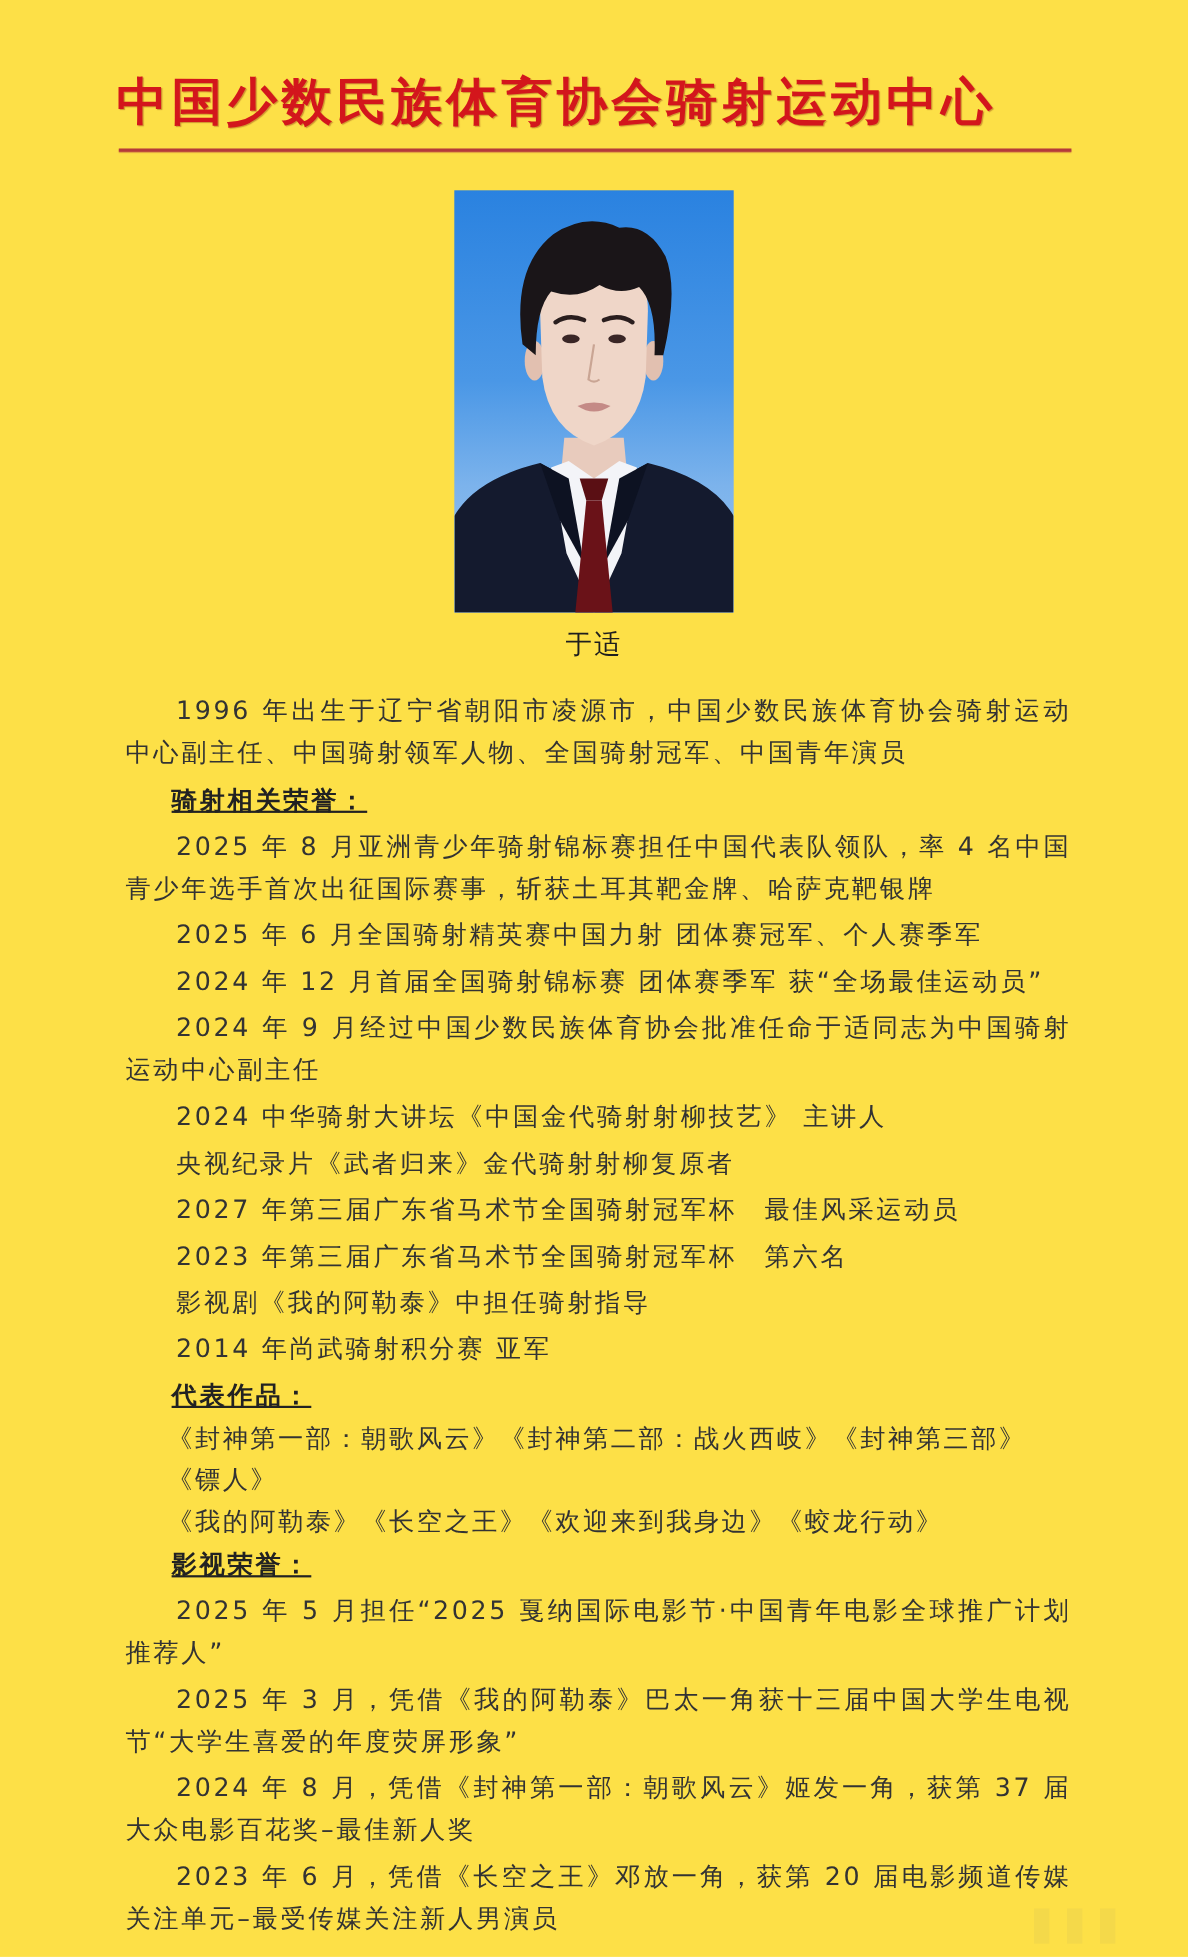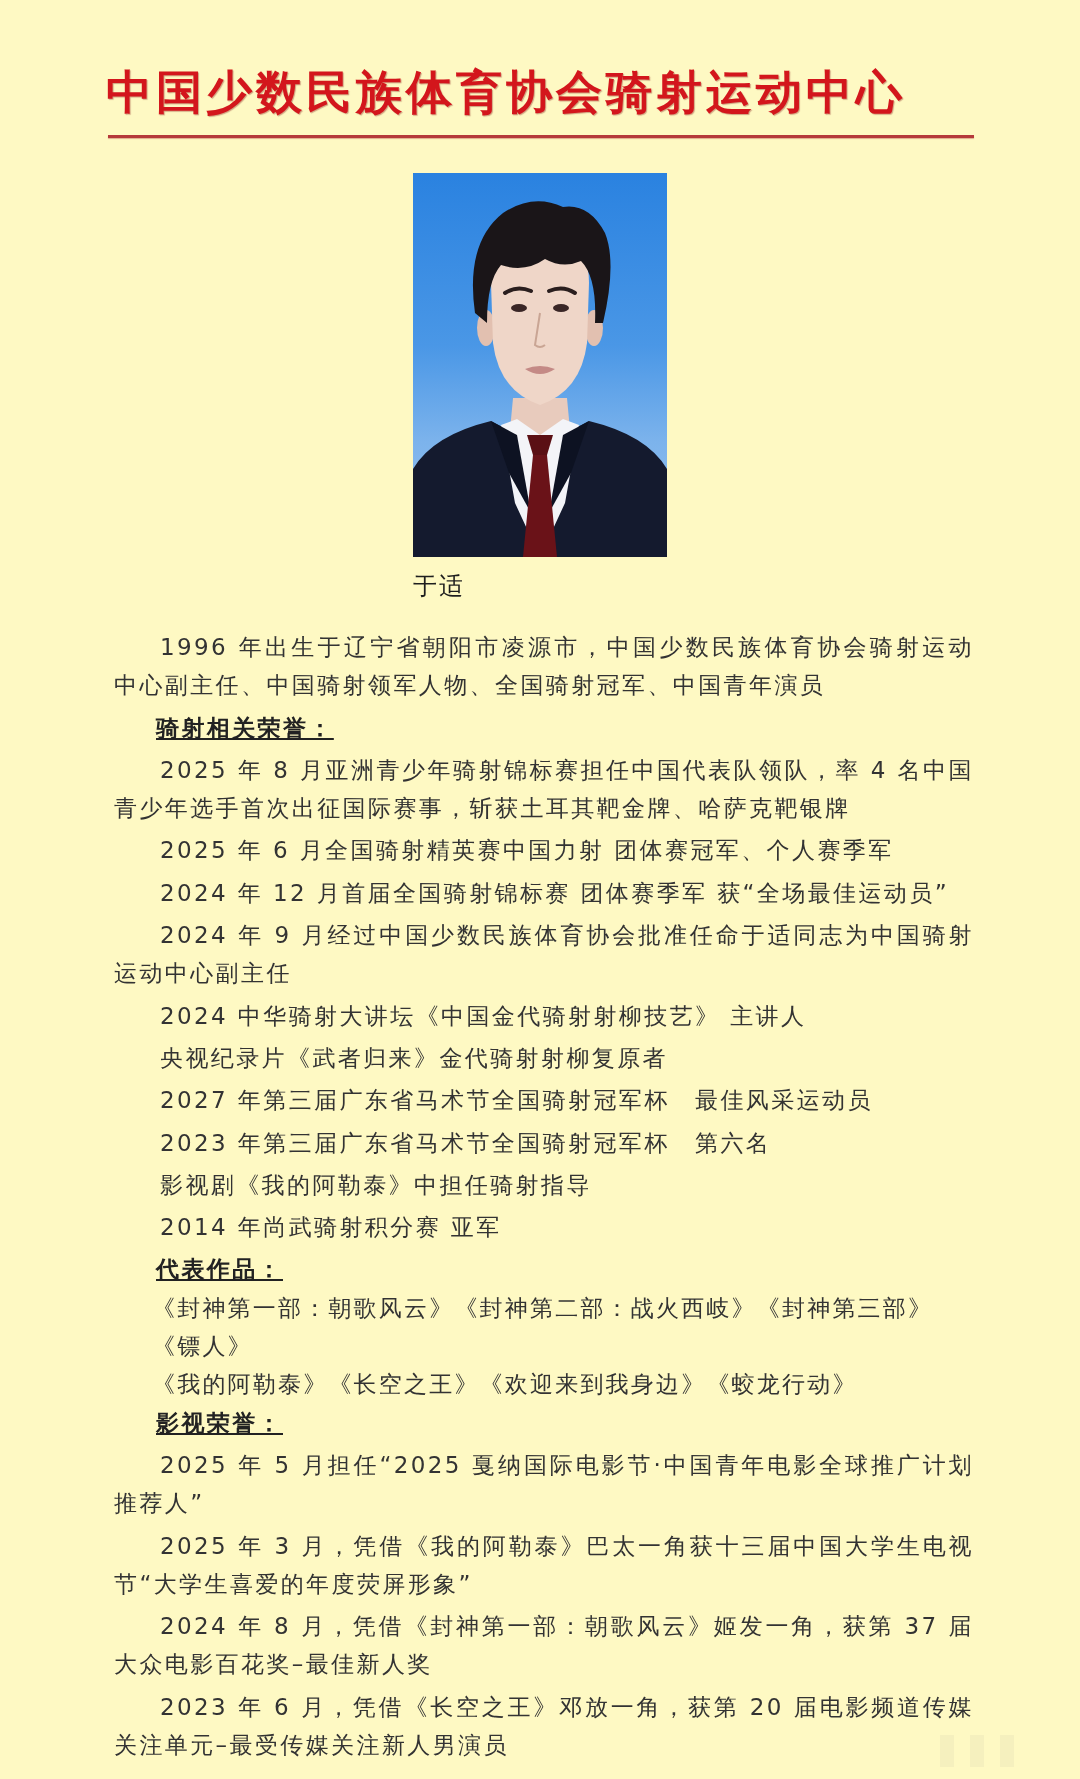--- a/index.html
+++ b/index.html
@@ -13,21 +13,21 @@
       position: relative;
       overflow: hidden;
       font-family: "DejaVu Sans", "Liberation Sans", sans-serif;
       color: #2b2b2b;
     }
     .page {
       position: absolute;
       left: 0; top: 0;
       width: 1080px;
       height: 1779px;
-      background: #fef9c3;
+      background: #fde047;
     }
     .doc-title {
       position: absolute;
       left: 106px;
       top: 64px;
       width: 872px;
       height: 56px;
       font-family: "DejaVu Serif", "Liberation Serif", serif;
       font-weight: bold;
       font-size: 46px;
@@ -54,20 +54,21 @@
       height: 384px;
       overflow: hidden;
       background: linear-gradient(180deg, #2a82e0 0%, #4a97e6 45%, #7cb3ec 70%, #9cc6f0 100%);
     }
     .photo svg { display: block; }
     .person-name {
       position: absolute;
       left: 413px;
       top: 570px;
       width: 254px;
+      text-align: center;
       font-family: "DejaVu Serif", "Liberation Serif", serif;
       font-size: 24px;
       line-height: 32px;
       color: #1e1e1e;
       letter-spacing: 2px;
     }
     .body-text {
       position: absolute;
       left: 110px;
       top: 624px;

